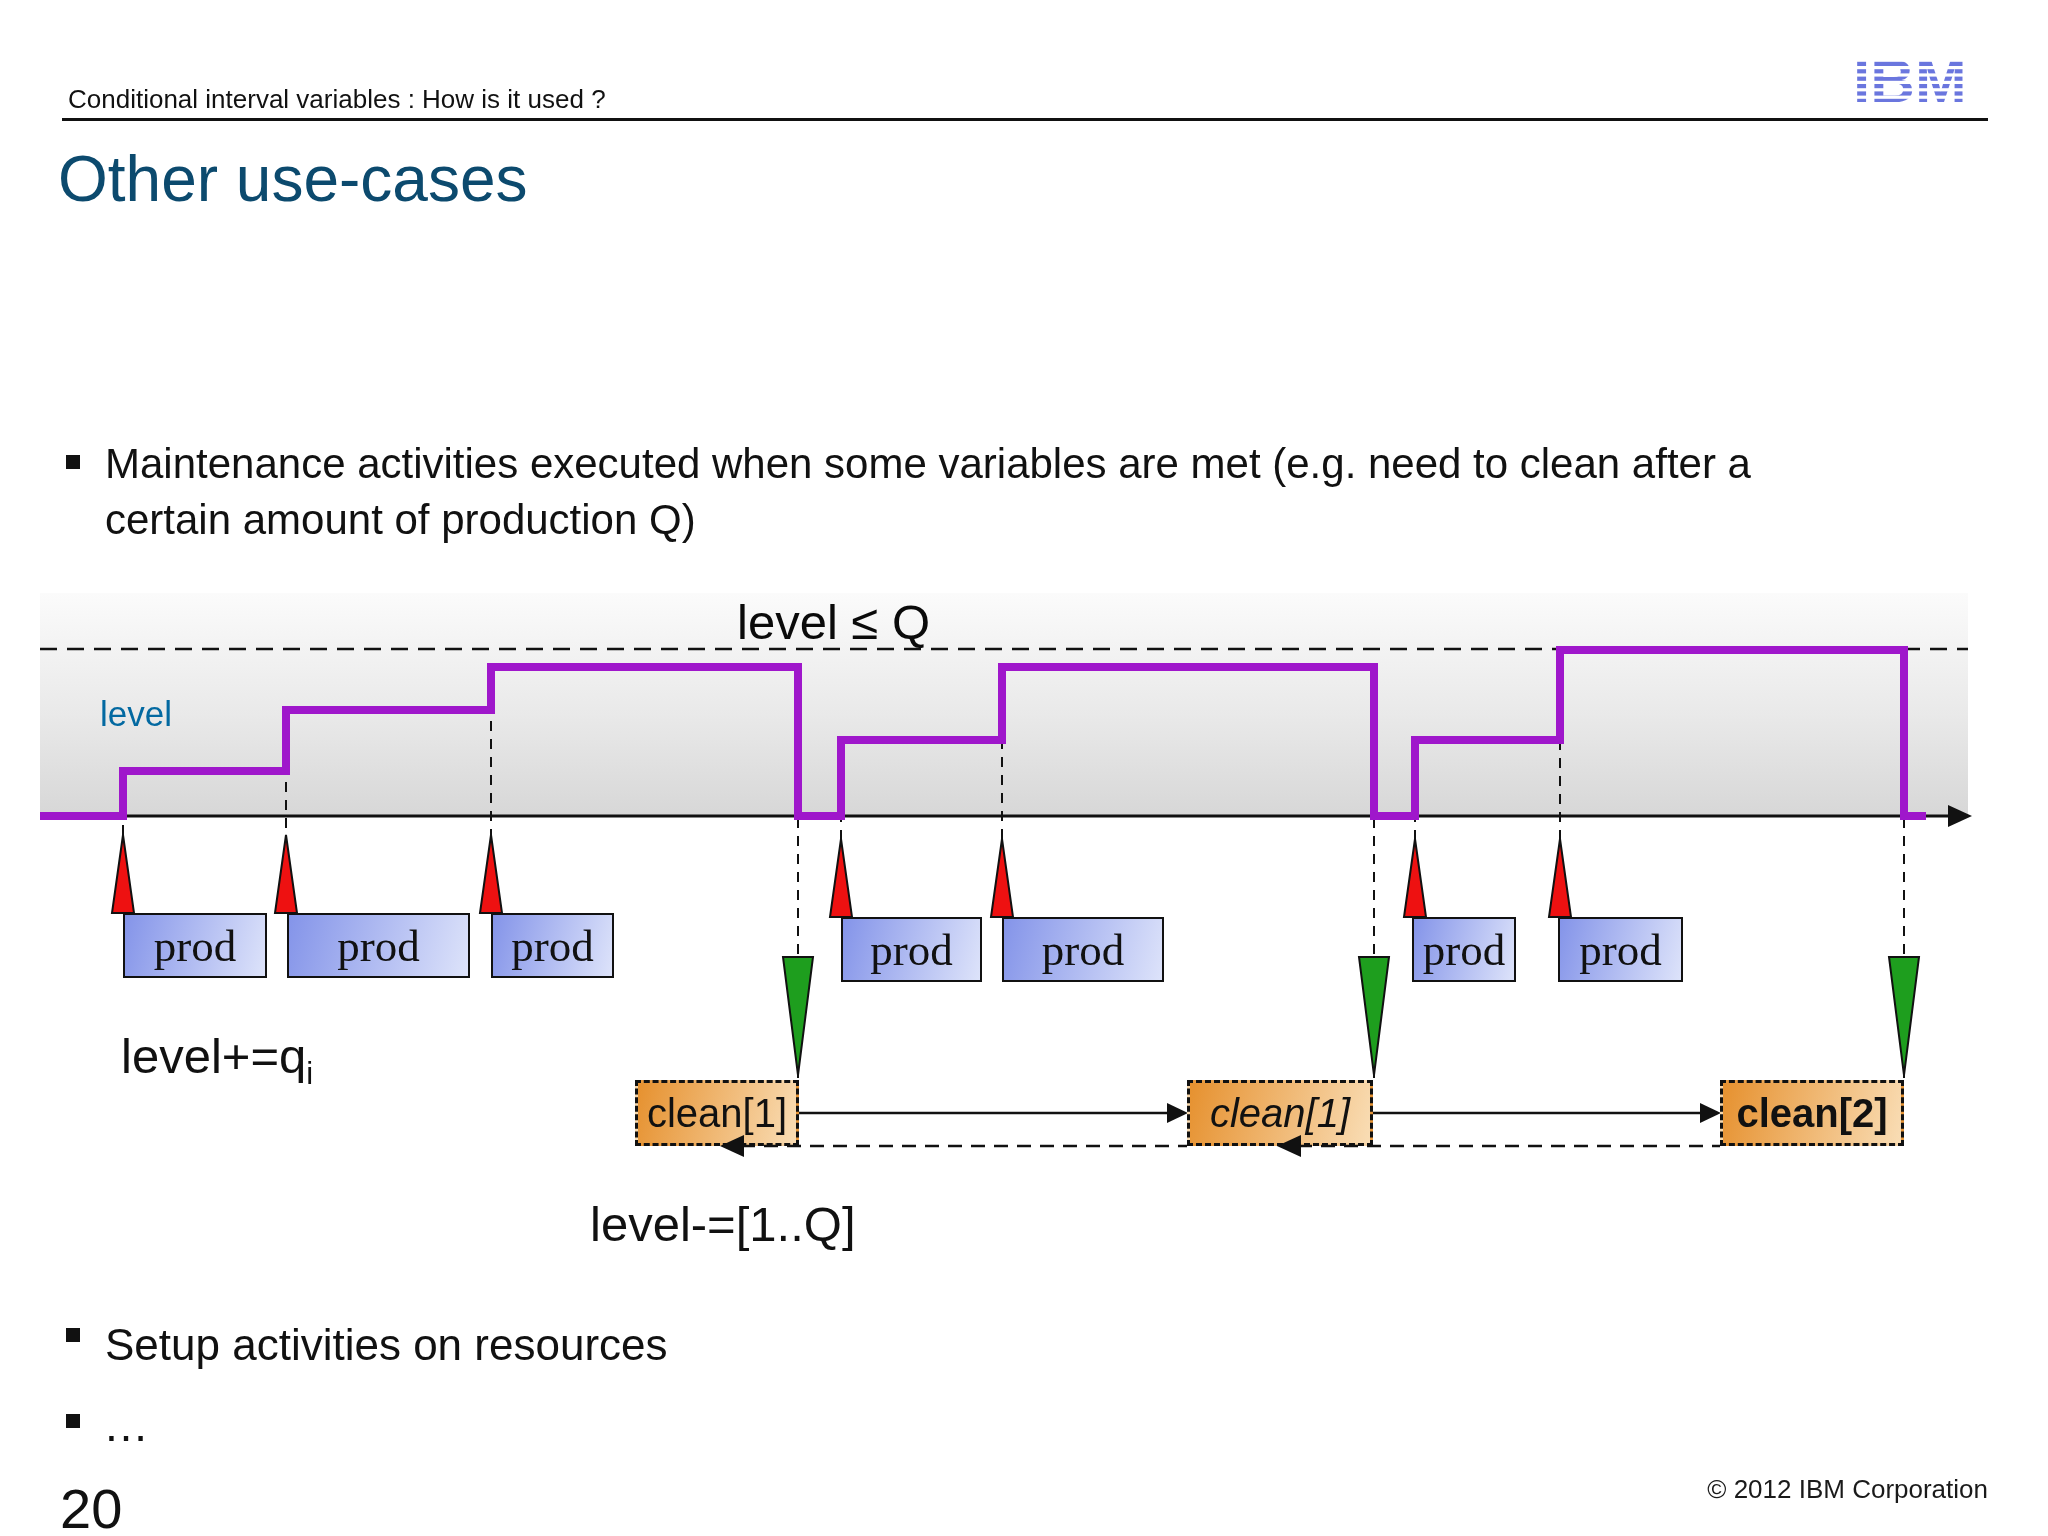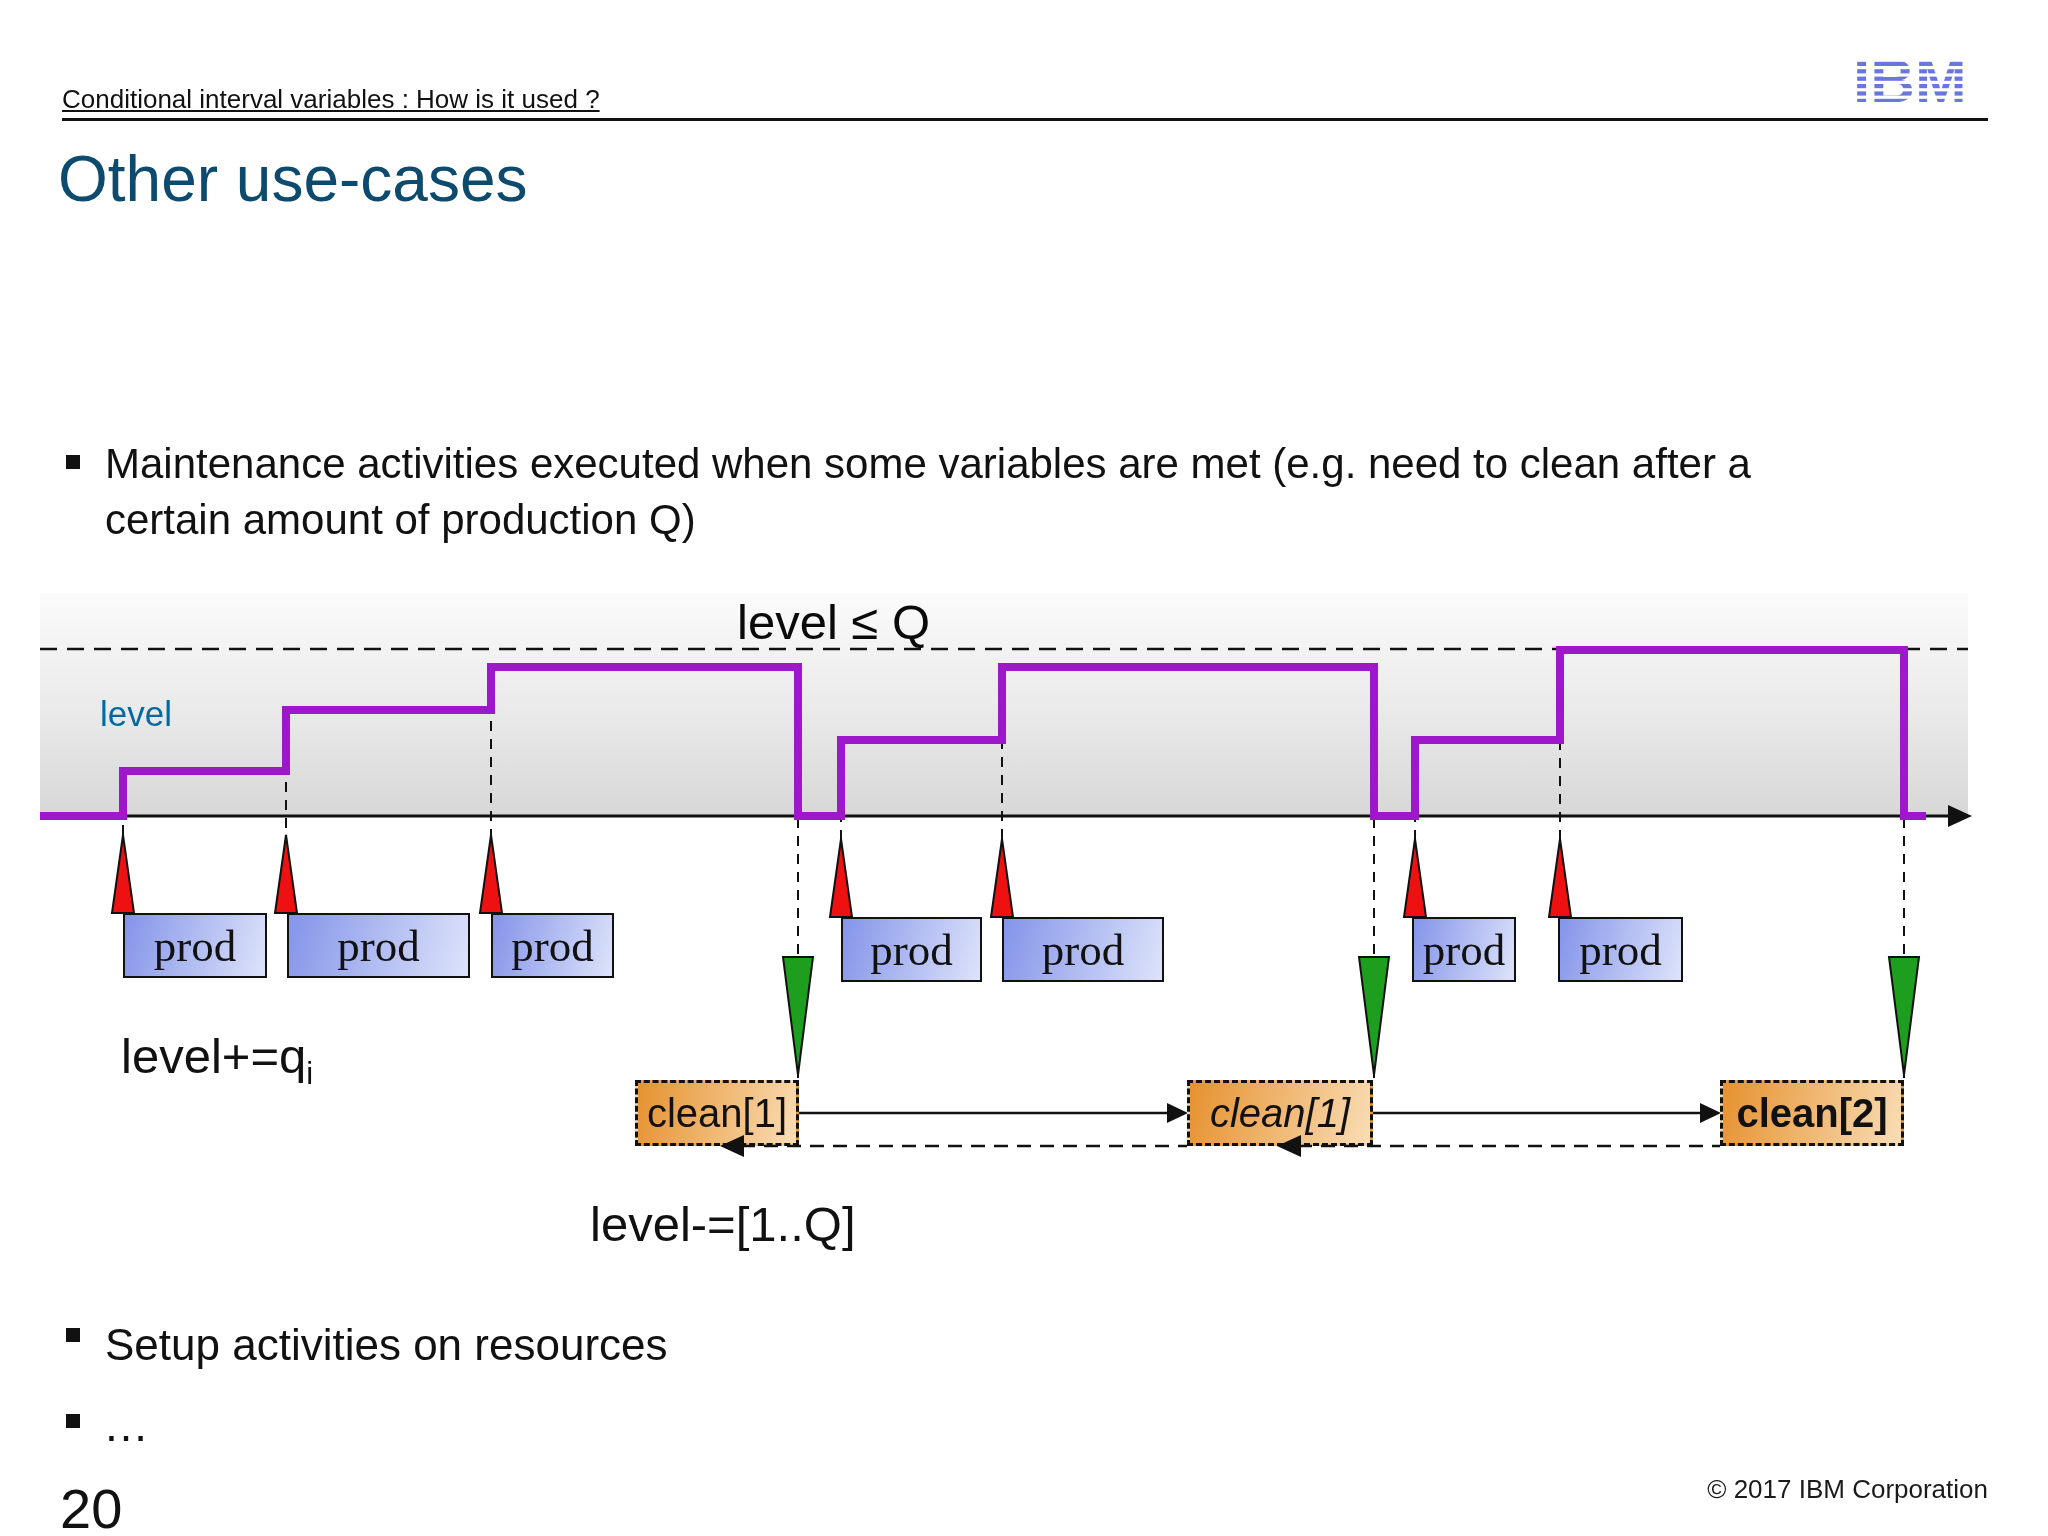--- a/index.html
+++ b/index.html
@@ -1,20 +1,20 @@
 <!DOCTYPE html>
 <html><head>
 <meta charset="utf-8">
 <style>
   html,body{margin:0;padding:0;background:#888;}
   .slide{position:relative;width:2048px;height:1536px;background:#ffffff;overflow:hidden;
          font-family:"Liberation Sans", sans-serif;color:#111;}
   .abs{position:absolute;}
   
-  .breadcrumb{left:62px;top:84px;font-size:26px;color:#111;text-decoration:underline;}
+  .breadcrumb{left:68px;top:84px;font-size:26px;color:#111;}
   .hrule{left:62px;top:118px;width:1926px;height:3px;background:#111;}
   .logo{left:1853px;top:46px;}
   .page-title{left:58px;top:142px;font-size:64px;color:#0c4a6e;}
   
   .bullet-sq{width:14px;height:14px;background:#111;}
   .b1-sq{left:66px;top:455px;}
   .b1-text{left:105px;top:436px;width:1820px;font-size:42px;line-height:1.33;}
   .b2-sq{left:66px;top:1328px;}
   .b2-text{left:105px;top:1320px;font-size:44px;}
   .b3-sq{left:66px;top:1414px;}
@@ -168,15 +168,15 @@
     <polygon points="744,1135 720,1146 744,1157" fill="#111"></polygon>
     <polygon points="1301,1135 1277,1146 1301,1157" fill="#111"></polygon>
   </svg>
 
   <div class="abs bullet-sq b2-sq"></div>
   <div class="abs b2-text">Setup activities on resources</div>
   <div class="abs bullet-sq b3-sq"></div>
   <div class="abs b3-text">…</div>
 
   <div class="abs page-num">20</div>
-  <div class="abs copyright">© 2017 IBM Corporation</div>
+  <div class="abs copyright">© 2012 IBM Corporation</div>
 
 </div>
 
 </body></html>

